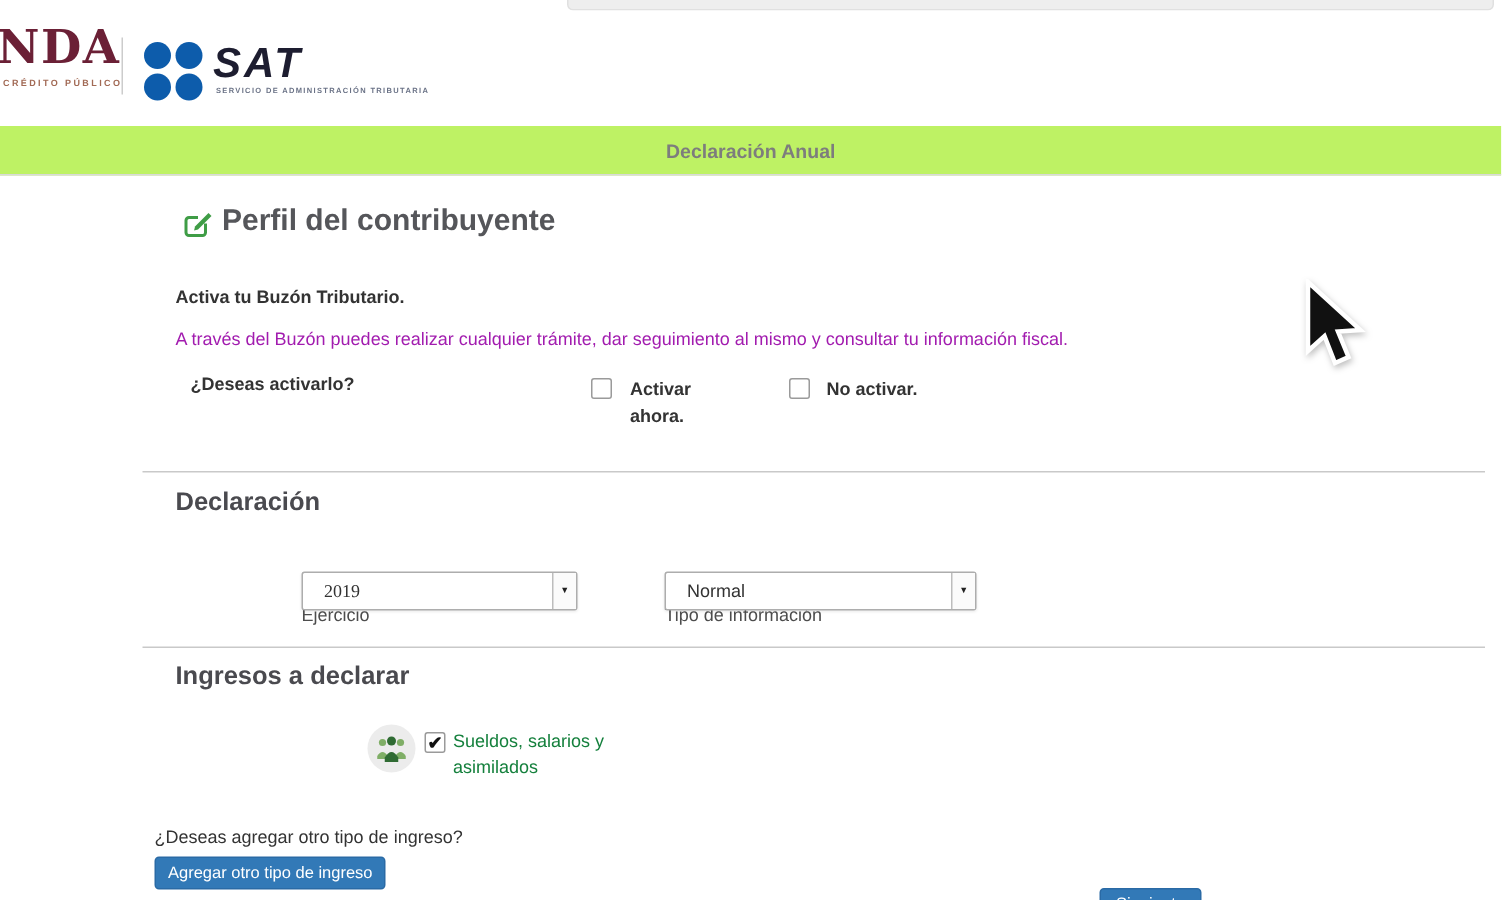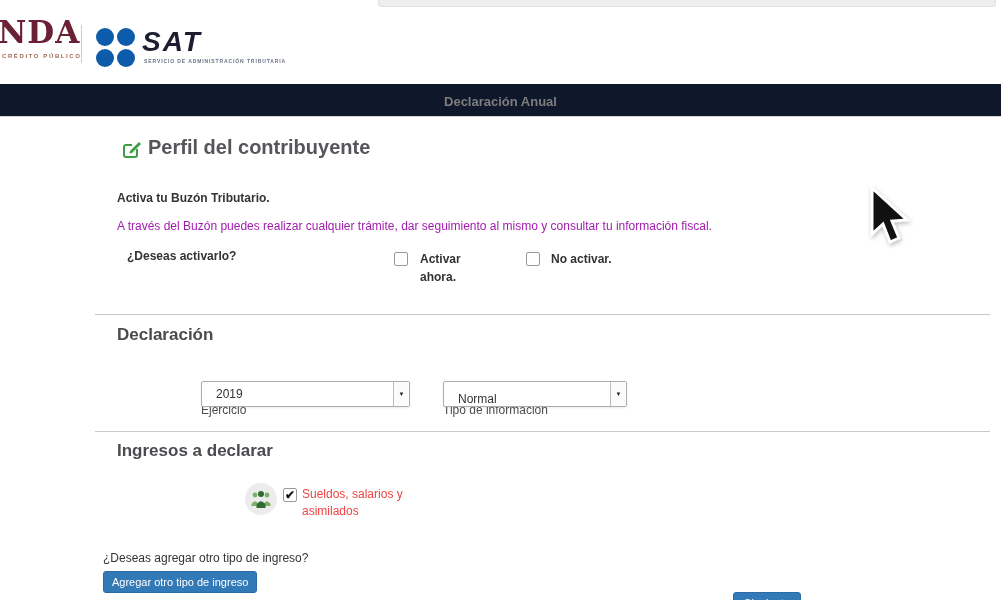--- a/index.html
+++ b/index.html
@@ -19,21 +19,21 @@
   .logo-divider { position:absolute; left:81px; top:25px; width:1px; height:38px; background:#cccccc; }
   .sat-dots { position:absolute; left:96px; top:28px; width:40px; height:40px;
     display:grid; grid-template-columns:19px 19px; grid-template-rows:19px 19px; gap:2px; }
   .sat-dot { width:18px; height:18px; border-radius:50%; background:#0d5cab; }
   .sat-text { position:absolute; left:142px; top:26px; font-size:28px; font-weight:bold;
     font-style:italic; color:#1d1d30; letter-spacing:2px; }
   .sat-sub { position:absolute; left:144px; top:58px; font-size:5px; letter-spacing:0.9px;
     color:#6a7286; font-weight:bold; }
 
   
-  .banner { position:absolute; left:0; top:84px; width:1001px; height:33px; background:#0f172a;
+  .banner { position:absolute; left:0; top:84px; width:1001px; height:33px; background:#bef264;
     border-bottom:1px solid #d9d9d9; text-align:center; line-height:33px; }
   .banner-title { font-size:13px; font-weight:bold; color:#7d7d7d; }
 
   
   .page-title { position:absolute; left:148px; top:136px; font-size:20px; font-weight:600; color:#55565a; }
   .edit-icon { position:absolute; left:122px; top:139px; width:20px; height:20px; }
 
   .buzon-heading { position:absolute; left:117px; top:191px; font-size:12px; font-weight:bold; color:#333;text-align:right; }
   .buzon-desc { position:absolute; left:117px; top:219px; font-size:12px; color:#a21caf; }
 
@@ -56,30 +56,30 @@
   .st-declaracion { top:325px; }
   .st-ingresos { top:441px; }
 
   .field-label { position:absolute; font-size:12px; color:#4d4d4d;margin-top:40px; }
   .lbl-ejercicio { left:201px; top:363px; }
   .lbl-tipo { left:443px; top:363px; }
 
   .select { position:absolute; height:26px; background:#fff; border:1px solid #adadad;
     border-radius:2px; display:flex; align-items:center; cursor:pointer;
     box-shadow:0 1px 2px rgba(0,0,0,0.08); }
-  .sel-ejercicio { left:201px; top:381px; width:209px; }
-  .sel-tipo { left:443px; top:381px; width:184px;align-items:flex-end; }
+  .sel-ejercicio { left:201px; top:381px; width:184px;font-family:Liberation Serif, serif; }
+  .sel-tipo { left:443px; top:381px; width:208px; }
   .select-value { flex:1; font-size:12px; color:#333; padding-left:14px; }
   .select-arrow { width:16px; height:24px; border-left:1px solid #bdbdbd; background:#fbfbfb;
     display:flex; align-items:center; justify-content:center; font-size:6px; color:#222; }
 
   .income-circle { position:absolute; left:245px; top:483px; width:32px; height:32px;
     border-radius:50%; background:#ececec; display:flex; align-items:center; justify-content:center; }
   .income-label { position:absolute; left:302px; top:486px; width:140px; font-size:12px;
-    color:#ef4444; line-height:1.45; }
+    color:#15803d; line-height:1.45; }
 
   .add-question { position:absolute; left:103px; top:551px; font-size:12px; color:#333; }
   .btn { background:#3279b7; color:#fff; border:1px solid #2a6aa5; border-radius:3px;
     font-size:11px; font-family:"Liberation Sans", sans-serif; cursor:pointer; }
   .btn-add { position:absolute; left:103px; top:571px; padding:4px 8px; }
   .btn-next { position:absolute; left:733px; top:592px; width:68px; height:22px; text-align:center; }
 
   .cursor { position:absolute; left:866px; top:186px; width:50px; height:64px; pointer-events:none;
     filter:drop-shadow(1px 2px 2px rgba(0,0,0,0.25)); }
 </style>

